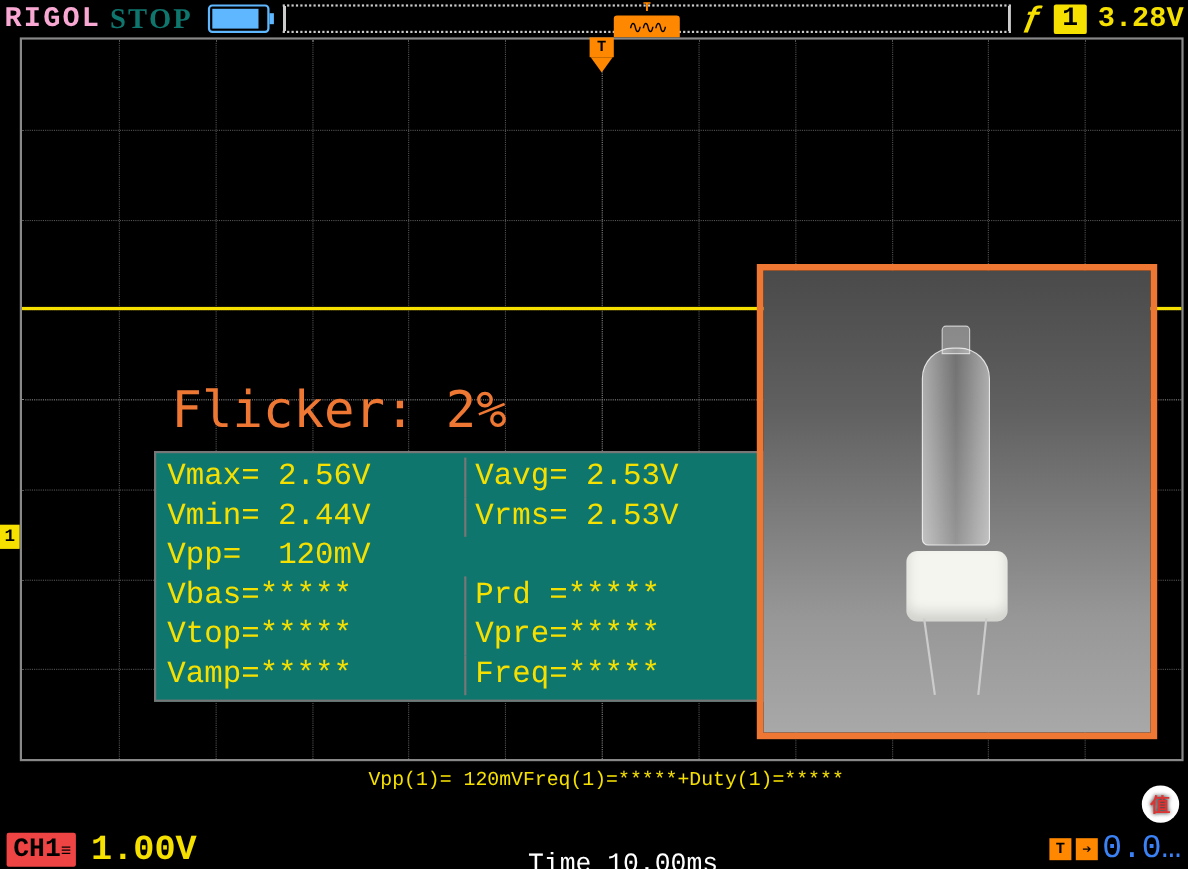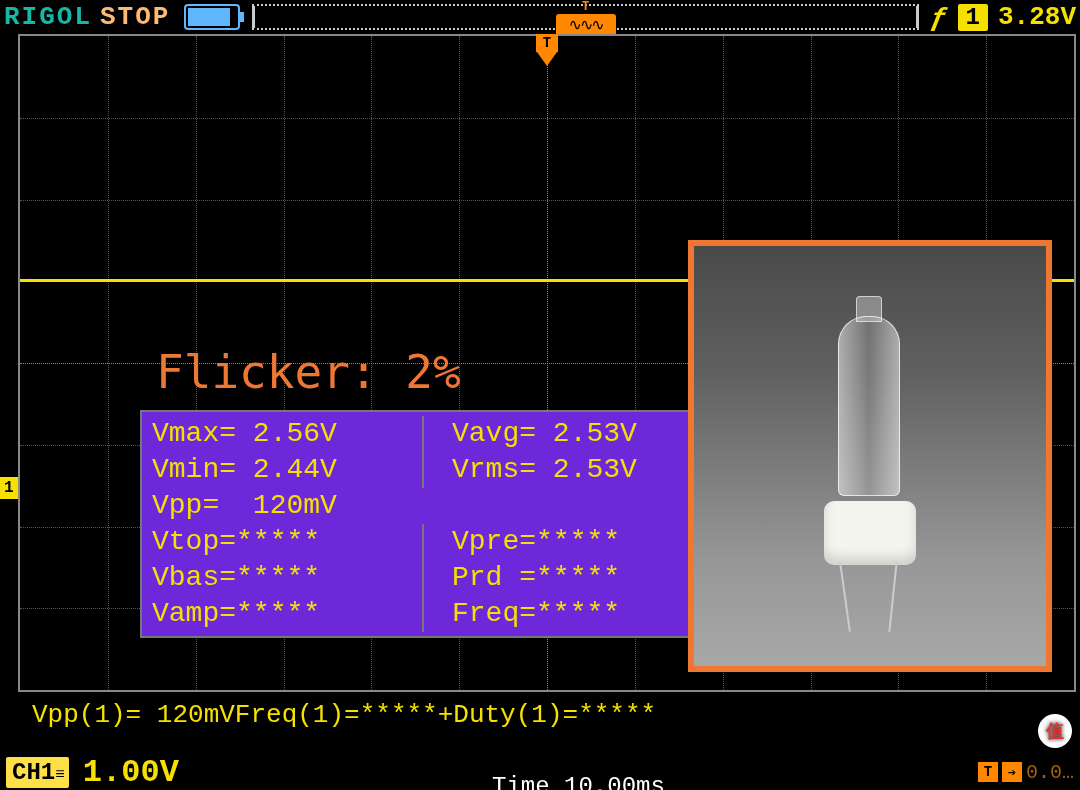--- a/index.html
+++ b/index.html
@@ -16,31 +16,32 @@
   .top-bar {
     position: absolute;
     top: 0; left: 0; right: 0;
     height: 34px;
     display: flex;
     align-items: center;
     padding: 0 4px;
     gap: 8px;
   }
   .brand {
-    color: #14b8a6;
+    color: #f9a8d4;
     font-size: 26px;
     font-weight: bold;
     letter-spacing: 2px;
     text-align: center;
   }
   .run-state {
-    color: #fdba74;
+    color: #0f766e;
     font-size: 26px;
     font-weight: bold;
     letter-spacing: 2px;
+    font-family: Liberation Serif, serif;
   }
   .battery {
     width: 56px;
     height: 26px;
     border: 2px solid #5fb8ff;
     border-radius: 4px;
     position: relative;
     margin-left: 6px;
   }
   .battery::after {
@@ -210,67 +211,67 @@
     font-size: 46px;
     font-family: monospace;
   }
   
   
   .meas-box {
     position: absolute;
     top: 410px;
     left: 140px;
     border: 2px solid #777;
-    background: #6d28d9;
+    background: #0f766e;
     padding: 4px 10px;
   }
   .meas-row {
     display: flex;
     gap: 0;
   }
   .meas-cell {
     color: #f5e000;
     font-size: 28px;
     font-family: "Courier New", monospace;
     white-space: pre;
     width: 270px;
     line-height: 36px;
   }
   .meas-cell.right {
     border-left: 2px solid #777;
-    padding-left: 28px;
+    padding-left: 8px;
     width: 260px;
   }
   
   
   .meas-strip {
     position: absolute;
     top: 700px;
     left: 32px;
     right: 10px;
     color: #f5e000;
-    font-size: 26px;
-    display: flex;
-    justify-content: flex-start;
+    font-size: 18px;
+    display: flex;
+    justify-content: center;
     font-family: "Courier New", monospace;
   }
   
   
   .bottom-bar {
     position: absolute;
     bottom: 0;
     left: 0; right: 0;
     height: 36px;
     display: flex;
     align-items: center;
     padding: 0 6px;
     gap: 14px;
   }
   .ch-badge {
-    background: #fde047;
+    background: #ef4444;
     color: #000;
     font-size: 24px;
     font-weight: bold;
     padding: 2px 6px;
     border-radius: 2px;
   }
   .ch-badge .coupling {
     font-size: 16px;
     letter-spacing: -2px;
   }
@@ -295,22 +296,22 @@
     width: 20px; height: 20px;
     background: #ff8800;
     color: #000;
     display: flex;
     align-items: center;
     justify-content: center;
     font-size: 14px;
     font-weight: bold;
   }
   .trig-val {
-    color: #a16207;
-    font-size: 20px;
+    color: #3b82f6;
+    font-size: 30px;
   }
   
   
   .photo-inset {
     position: absolute;
     top: 240px;
     left: 688px;
     width: 364px;
     height: 432px;
     border: 6px solid #ee7733;
@@ -456,26 +457,26 @@
     <div class="meas-cell right"><span>Vavg</span>= <span>2.53V</span></div>
   </div>
   <div class="meas-row">
     <div class="meas-cell"><span>Vmin</span>= <span>2.44V</span></div>
     <div class="meas-cell right"><span>Vrms</span>= <span>2.53V</span></div>
   </div>
   <div class="meas-row">
     <div class="meas-cell"><span>Vpp</span>=  <span>120mV</span></div>
   </div>
   <div class="meas-row">
+    <div class="meas-cell"><span>Vbas</span>=<span>*****</span></div>
+    <div class="meas-cell right"><span>Prd</span> =<span>*****</span></div>
+  </div>
+  <div class="meas-row">
     <div class="meas-cell"><span>Vtop</span>=<span>*****</span></div>
     <div class="meas-cell right"><span>Vpre</span>=<span>*****</span></div>
-  </div>
-  <div class="meas-row">
-    <div class="meas-cell"><span>Vbas</span>=<span>*****</span></div>
-    <div class="meas-cell right"><span>Prd</span> =<span>*****</span></div>
   </div>
   <div class="meas-row">
     <div class="meas-cell"><span>Vamp</span>=<span>*****</span></div>
     <div class="meas-cell right"><span>Freq</span>=<span>*****</span></div>
   </div>
 </div>
 
 <div class="meas-strip">
   <span><span>Vpp(1)=</span>  <span>120mV</span></span>
   <span><span>Freq(1)=</span><span>*****</span></span>

